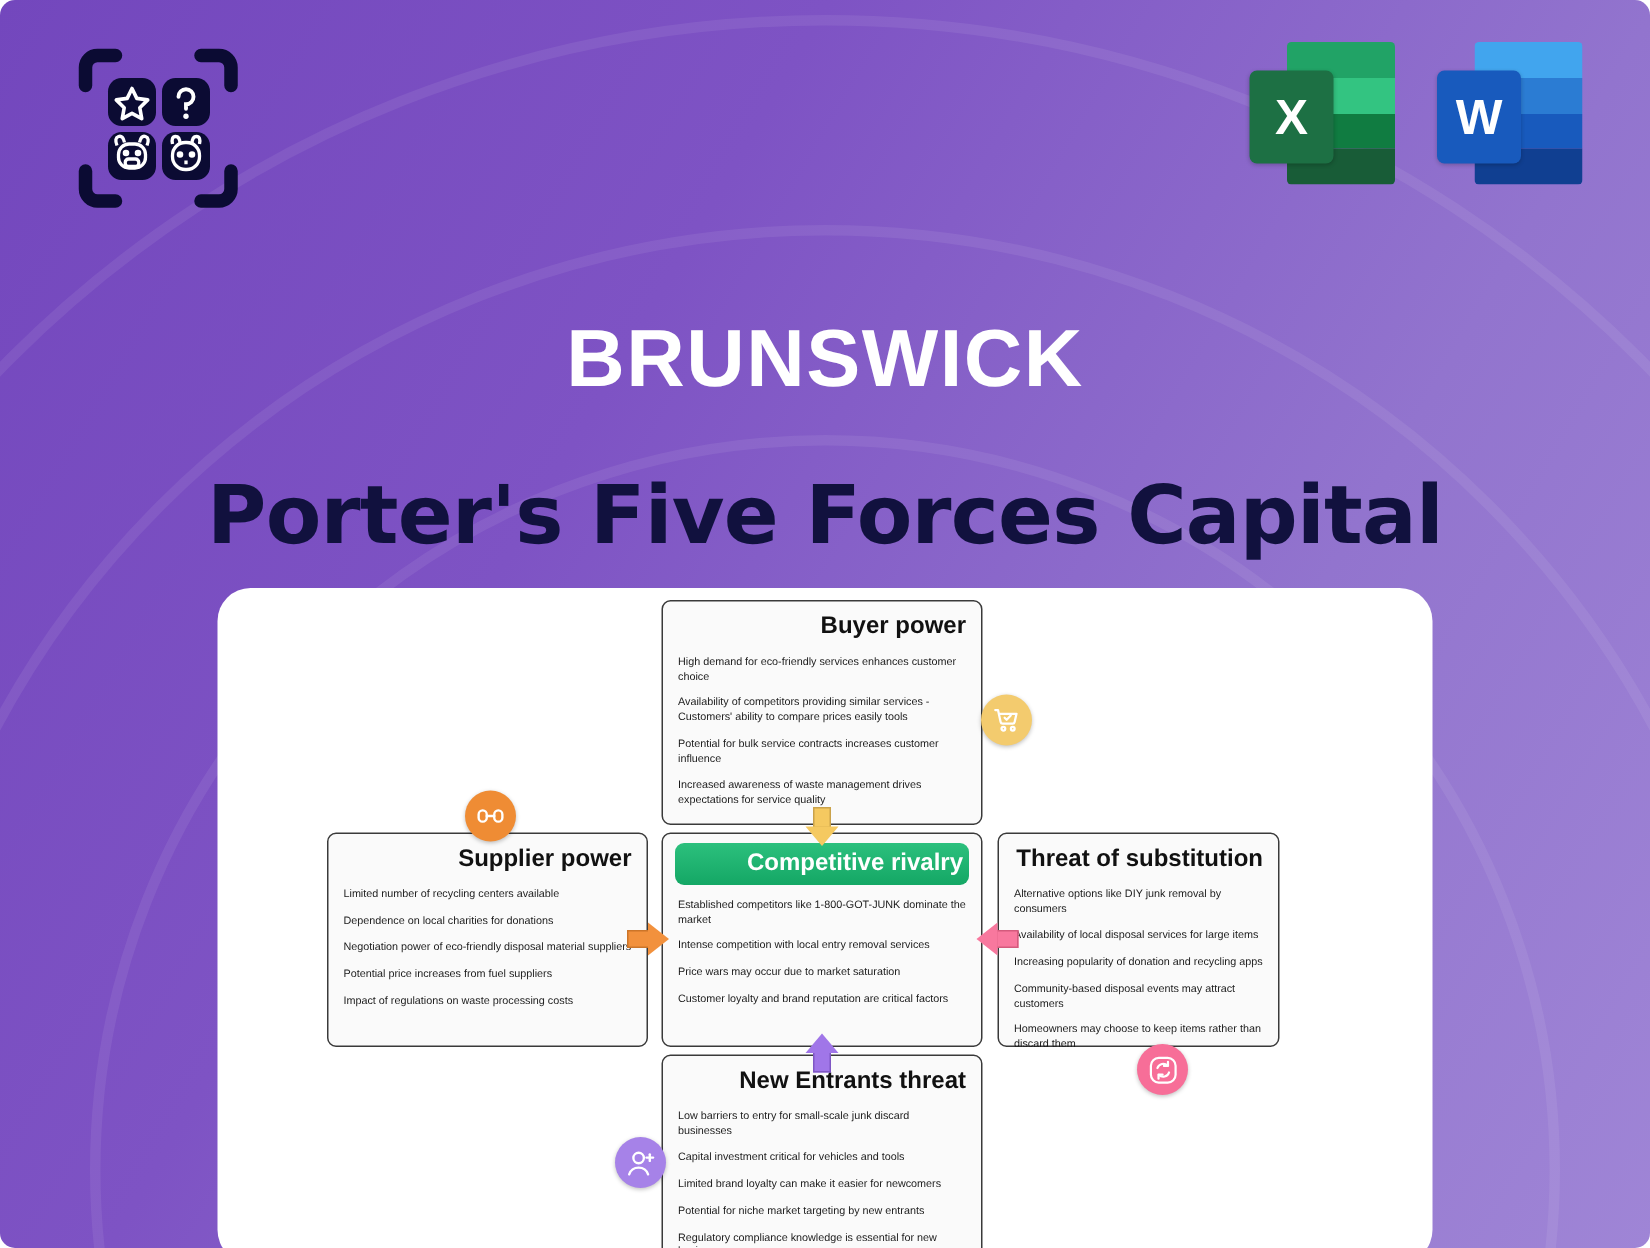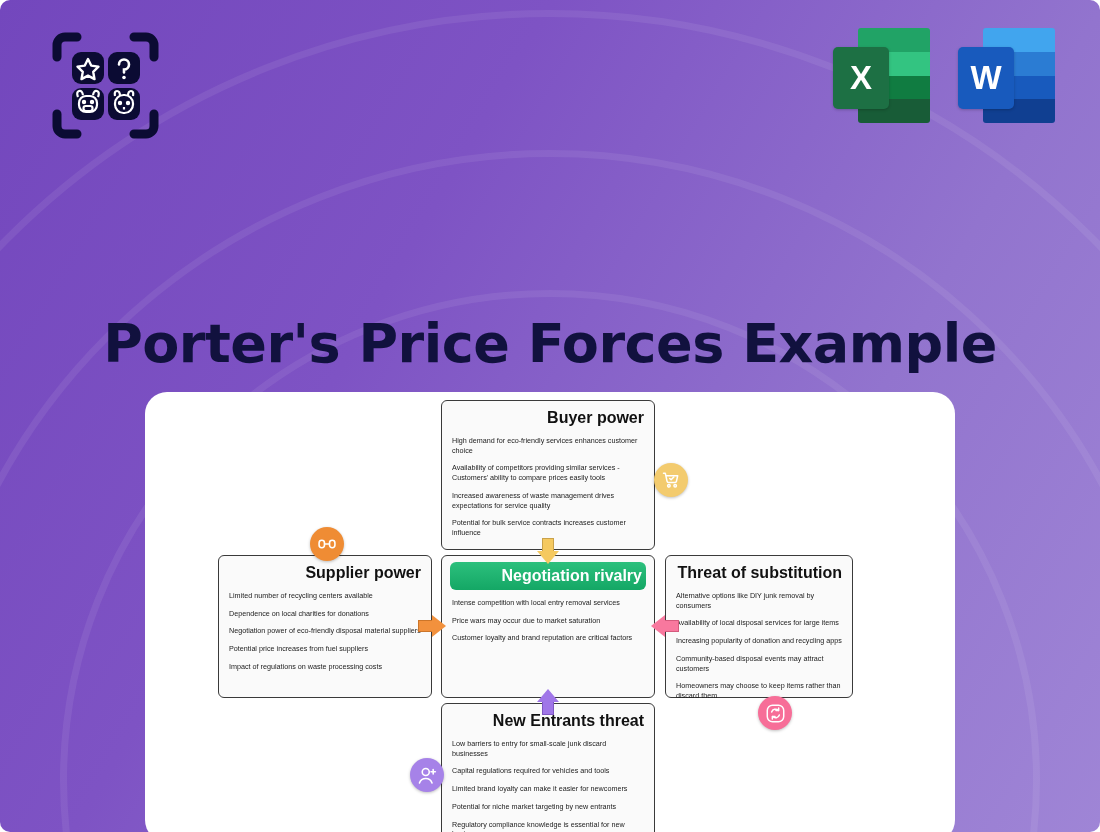--- a/index.html
+++ b/index.html
@@ -193,49 +193,51 @@
       <div class="oi-sheet">
         <span style="background:#41a5ee"></span>
         <span style="background:#2b7cd3"></span>
         <span style="background:#185abd"></span>
         <span style="background:#103f91"></span>
       </div>
       <div class="oi-badge" style="background:#185abd">W</div>
     </div>
   </div>
 
-  <div id="page-title">Porter's Price Forces Example</div>
+  <div id="brand-name">BRUNSWICK</div>
+  <div id="page-title">Porter's Five Forces Capital</div>
 
   <div id="diagram-card">
     <div id="diagram-inner">
 
       <div class="force-box" id="box-buyer">
         <div class="force-title">Buyer power</div>
         <ul class="force-list">
           <li>High demand for eco-friendly services enhances customer choice</li>
           <li>Availability of competitors providing similar services  -  Customers' ability to compare prices easily tools</li>
+          <li>Potential for bulk service contracts increases customer influence</li>
           <li>Increased awareness of waste management drives expectations for service quality</li>
-          <li>Potential for bulk service contracts increases customer influence</li>
         </ul>
       </div>
 
       <div class="force-box" id="box-supplier">
         <div class="force-title">Supplier power</div>
         <ul class="force-list">
           <li>Limited number of recycling centers available</li>
           <li>Dependence on local charities for donations</li>
           <li>Negotiation power of eco-friendly disposal material suppliers</li>
           <li>Potential price increases from fuel suppliers</li>
           <li>Impact of regulations on waste processing costs</li>
         </ul>
       </div>
 
       <div class="force-box" id="box-rivalry">
-        <div class="force-title highlight">Negotiation rivalry</div>
-        <ul class="force-list">
+        <div class="force-title highlight">Competitive rivalry</div>
+        <ul class="force-list">
+          <li>Established competitors like 1-800-GOT-JUNK dominate the market</li>
           <li>Intense competition with local entry removal services</li>
           <li>Price wars may occur due to market saturation</li>
           <li>Customer loyalty and brand reputation are critical factors</li>
         </ul>
       </div>
 
       <div class="force-box" id="box-substitution">
         <div class="force-title">Threat of substitution</div>
         <ul class="force-list">
           <li>Alternative options like DIY junk removal by consumers</li>
@@ -243,21 +245,21 @@
           <li>Increasing popularity of donation and recycling apps</li>
           <li>Community-based disposal events may attract customers</li>
           <li>Homeowners may choose to keep items rather than discard them</li>
         </ul>
       </div>
 
       <div class="force-box" id="box-entrants">
         <div class="force-title">New Entrants threat</div>
         <ul class="force-list">
           <li>Low barriers to entry for small-scale junk discard businesses</li>
-          <li>Capital regulations required for vehicles and tools</li>
+          <li>Capital investment critical for vehicles and tools</li>
           <li>Limited brand loyalty can make it easier for newcomers</li>
           <li>Potential for niche market targeting by new entrants</li>
           <li>Regulatory compliance knowledge is essential for new businesses</li>
         </ul>
       </div>
 
       <div class="v-arrow" style="left:392px; top:146px; height:26px;">
         <div class="stem" style="top:0; height:14px; background:#f5c960; border:1px solid #caa24a;"></div>
         <div class="head" style="top:13px; border-top:13px solid #f5c960;"></div>
       </div>

